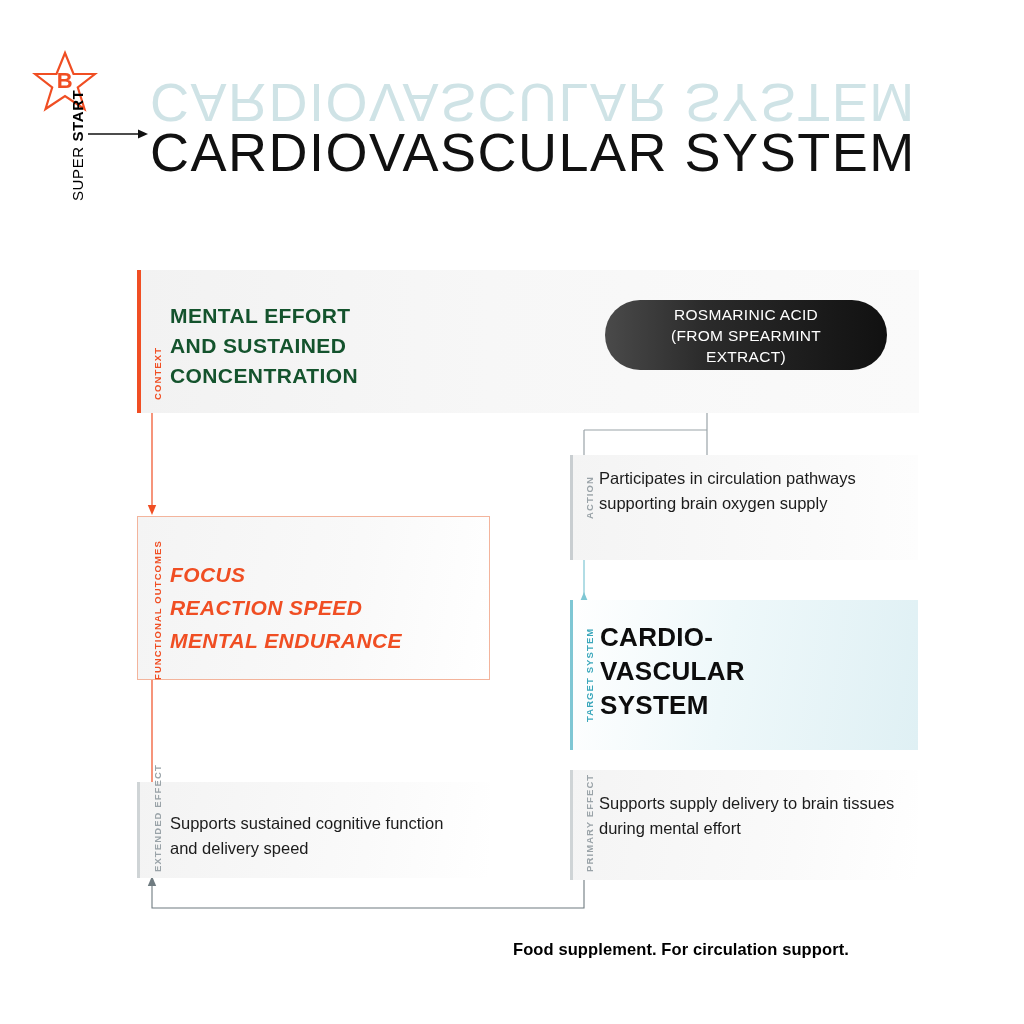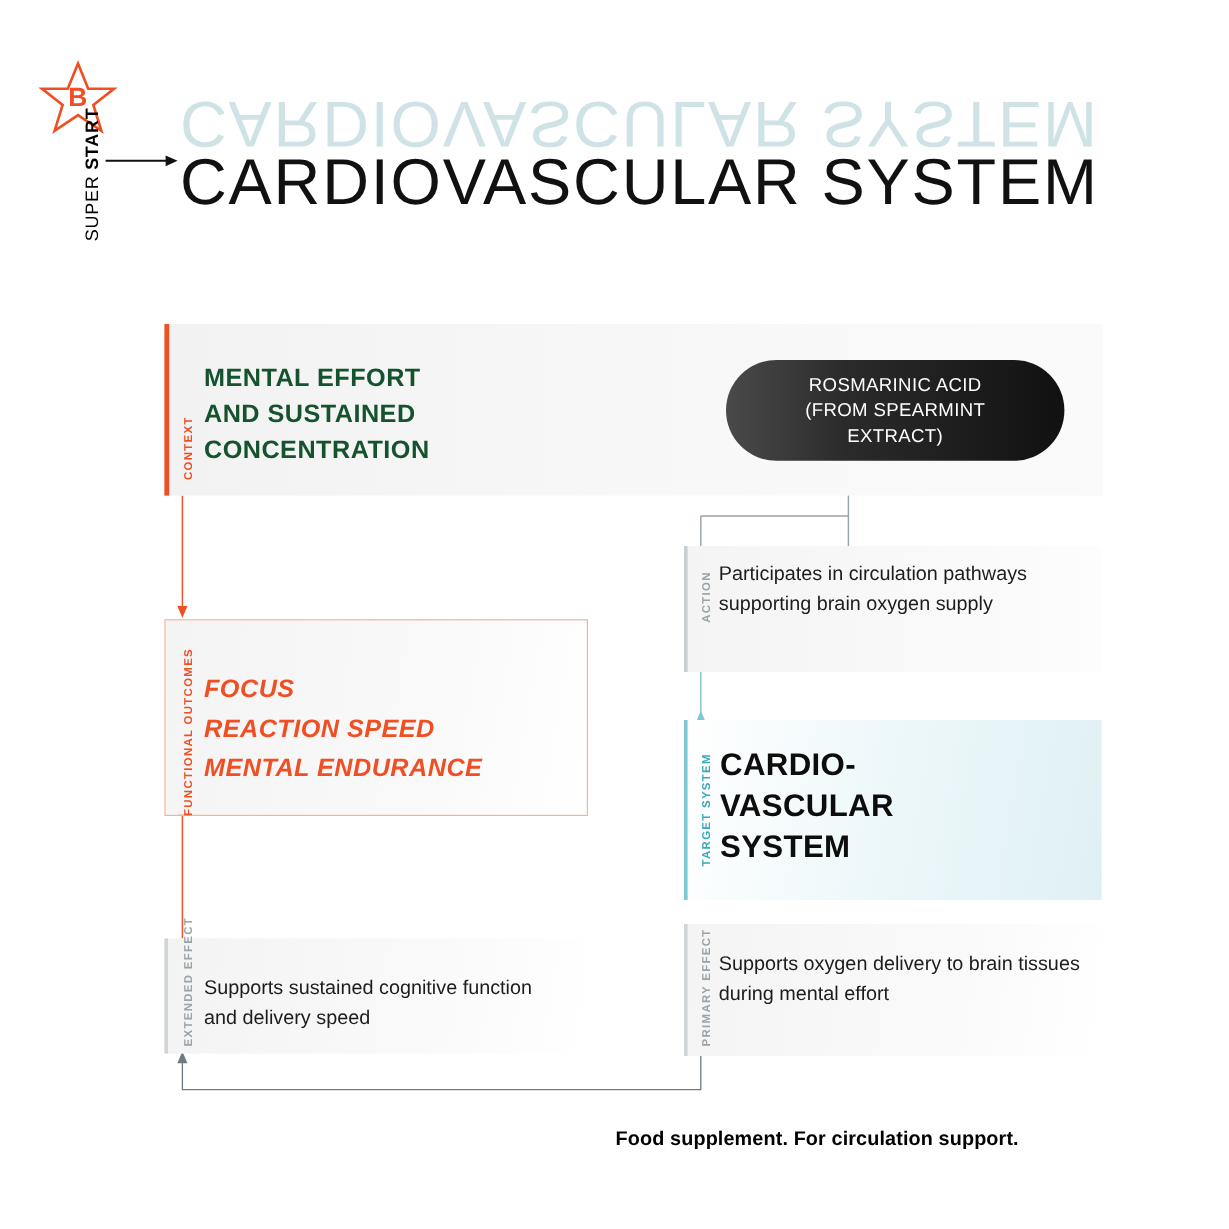--- a/index.html
+++ b/index.html
@@ -127,21 +127,21 @@
     line-height: 30px;
     letter-spacing: 0.4px;
     color: #14532d;
   }
 
   
   #capsule {
     left: 605px;
     top: 300px;
     width: 282px;
-    height: 84px;
+    height: 70px;
     border-radius: 42px;
     background: linear-gradient(90deg,#4a4a4a 0%, #2b2b2b 35%, #111 100%);
     color: #fff;
     display: flex;
     align-items: center;
     justify-content: center;
     text-align: center;
     font-size: 15.5px;
     line-height: 21px;
     letter-spacing: 0.3px;
@@ -412,15 +412,15 @@
 SYSTEM</div>
 
 <div class="panel" id="extended-panel"></div>
 <div id="extended-rail"></div>
 <div class="rail-label" id="extended-rail-label">EXTENDED EFFECT</div>
 <div id="extended-text">Supports sustained cognitive function and delivery speed</div>
 
 <div class="panel" id="primary-panel"></div>
 <div id="primary-rail"></div>
 <div class="rail-label" id="primary-rail-label">PRIMARY EFFECT</div>
-<div id="primary-text">Supports oxygen delivery to brain tissues during mental effort</div>
+<div id="primary-text">Supports supply delivery to brain tissues during mental effort</div>
 
 <div id="footer">Food supplement. For circulation support.</div>
 
 </body></html>

